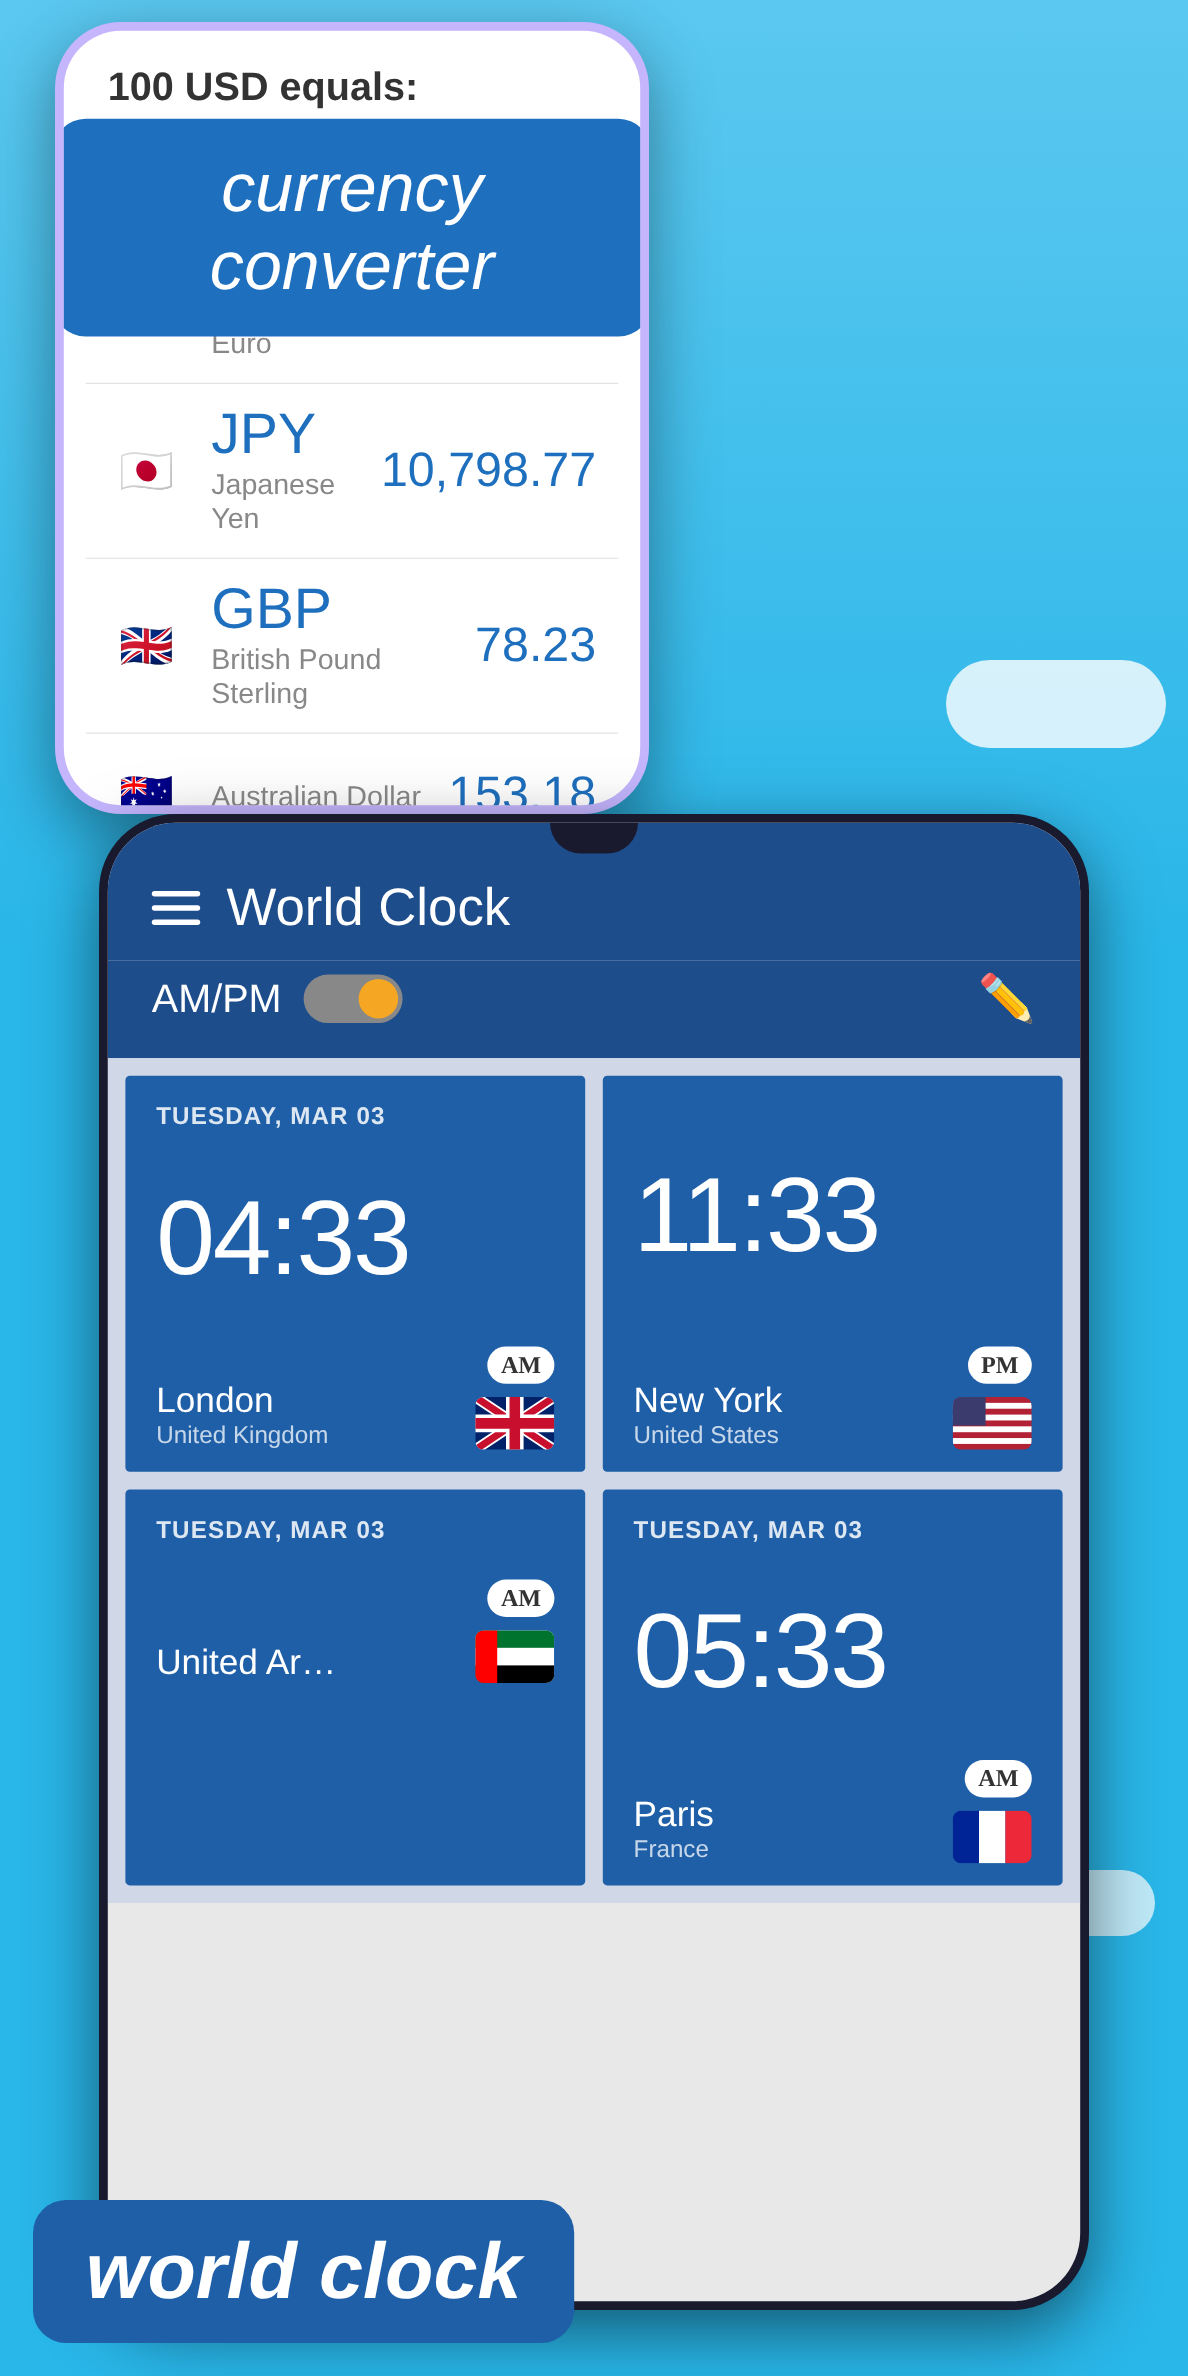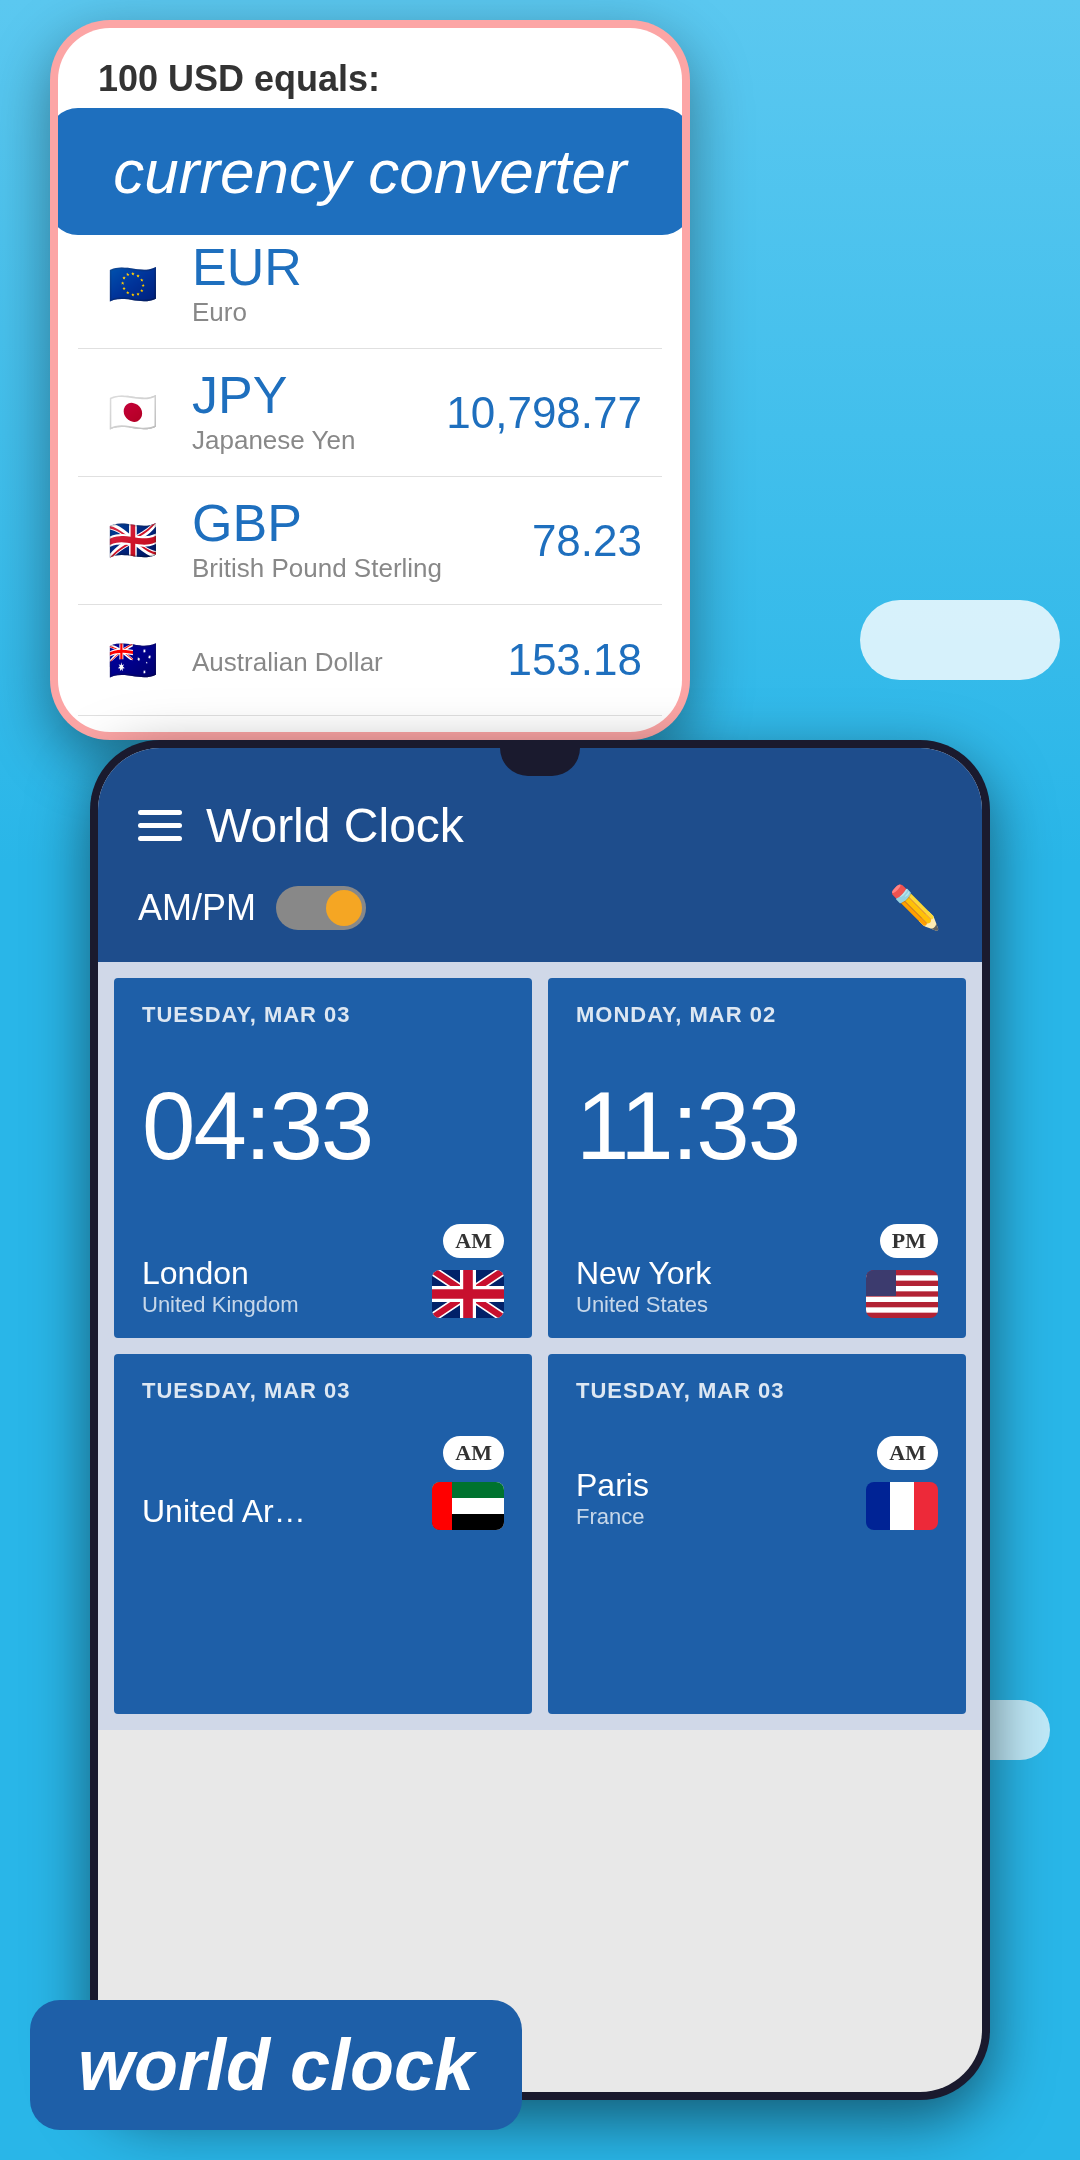--- a/index.html
+++ b/index.html
@@ -18,23 +18,23 @@
       top: 0; left: 0; right: 0; bottom: 0;
       background: linear-gradient(180deg, #5bc8f0 0%, #29b6e8 40%, #29b6e8 100%);
       z-index: 0;
     }
 
     
     .phone-top {
       position: absolute;
       top: 20px;
       left: 50px;
-      width: 640px;
+      width: 540px;
       height: 720px;
-      background: #fca5a5;
+      background: #c4b5fd;
       border-radius: 60px;
       z-index: 10;
       overflow: hidden;
       box-shadow: 0 20px 60px rgba(0,0,0,0.4);
     }
 
     .phone-top-screen {
       position: absolute;
       top: 8px; left: 8px; right: 8px; bottom: 8px;
       background: white;
@@ -461,21 +461,20 @@
                 <path d="M0,0 L72,48 M72,0 L0,48" stroke="#C8102E" stroke-width="6.4"></path>
                 <path d="M36,0 V48 M0,24 H72" stroke="white" stroke-width="16"></path>
                 <path d="M36,0 V48 M0,24 H72" stroke="#C8102E" stroke-width="9.6"></path>
               </svg>
             </div>
           </div>
         </div>
       </div>
 
       <div class="clock-card">
-        <div class="card-date">MONDAY, MAR 02</div>
         <div class="card-time">11:33</div>
         <div class="card-bottom">
           <div class="card-city-block">
             <div class="card-city">New York</div>
             <div class="card-country">United States</div>
           </div>
           <div class="card-right">
             <div class="ampm-badge">PM</div>
             <div class="flag-badge">
               <svg width="72" height="48" viewBox="0 0 72 48" xmlns="http://www.w3.org/2000/svg">
@@ -506,20 +505,21 @@
                 <rect y="32" width="72" height="16" fill="#000000"></rect>
                 <rect width="20" height="48" fill="#FF0000"></rect>
               </svg>
             </div>
           </div>
         </div>
       </div>
 
       <div class="clock-card">
         <div class="card-date">TUESDAY, MAR 03</div>
+        <div class="card-time">05:33</div>
         <div class="card-bottom">
           <div class="card-city-block">
             <div class="card-city">Paris</div>
             <div class="card-country">France</div>
           </div>
           <div class="card-right">
             <div class="ampm-badge">AM</div>
             <div class="flag-badge">
               <svg width="72" height="48" viewBox="0 0 72 48" xmlns="http://www.w3.org/2000/svg">
                 <rect width="24" height="48" fill="#002395"></rect>

